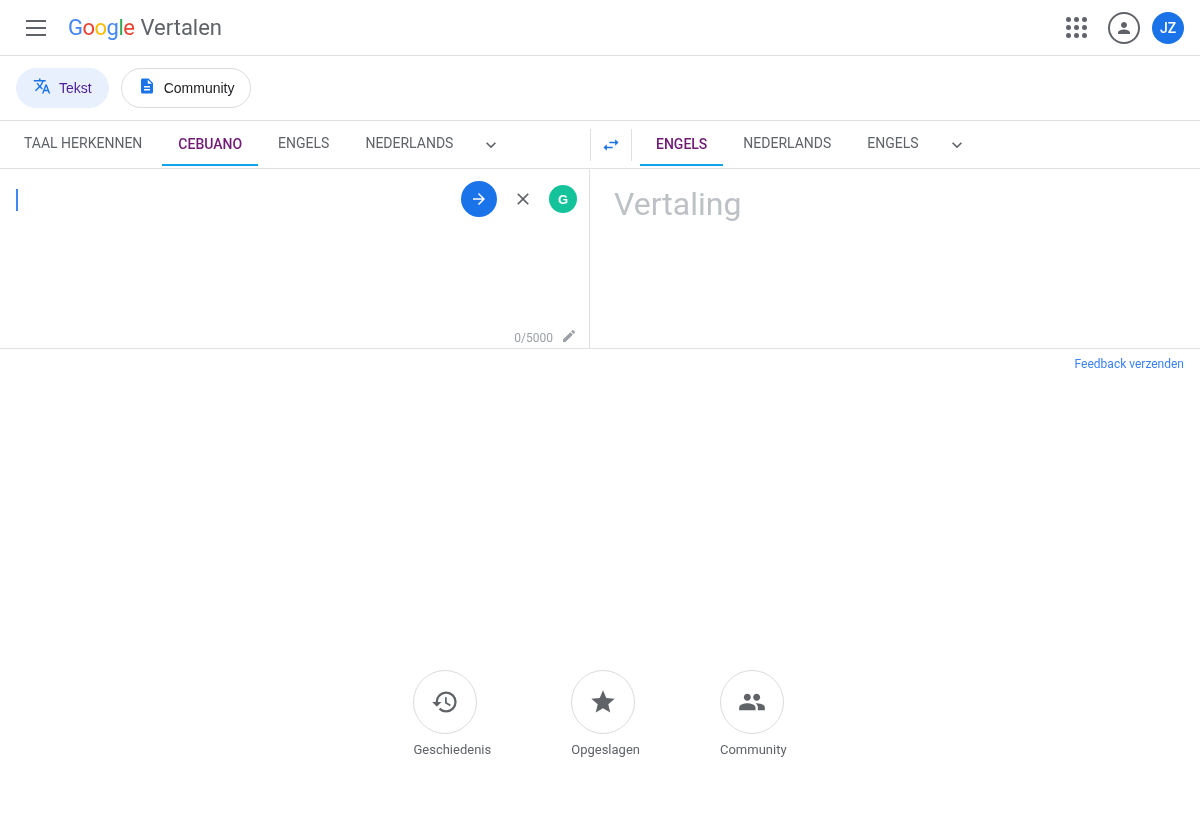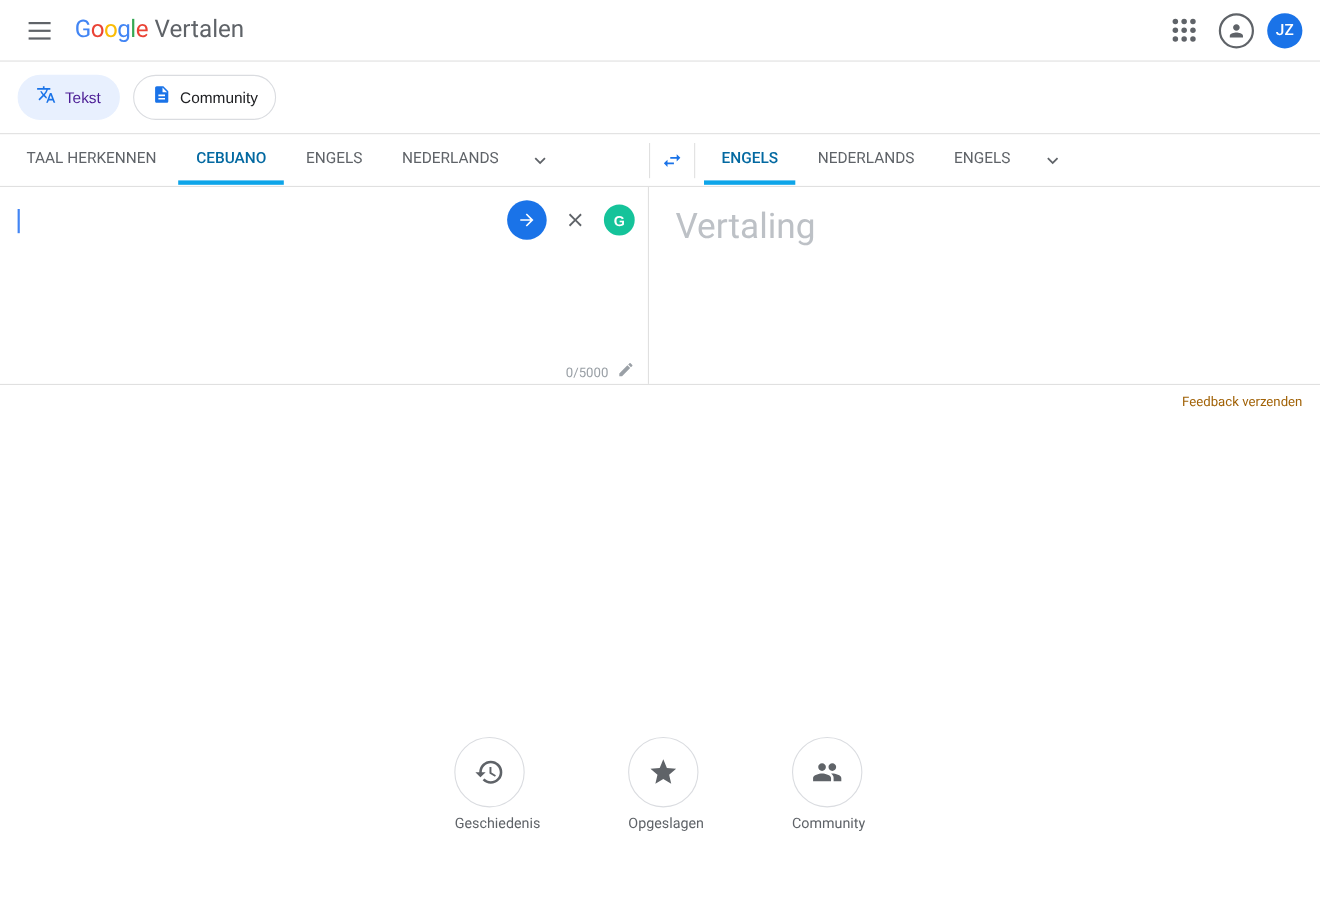--- a/index.html
+++ b/index.html
@@ -159,22 +159,22 @@
     }
     .lang-tab {
       padding: 12px 16px;
       font-size: 14px;
       color: #5f6368;
       cursor: pointer;
       border-bottom: 3px solid transparent;
       white-space: nowrap;
     }
     .lang-tab.active {
-      color: #0369a1;
-      border-bottom: 4px solid #0ea5e9;
+      color: #701a75;
+      border-bottom: 2px solid #0ea5e9;
       font-weight: 500;
     }
     .lang-more-btn {
       padding: 8px;
       color: #5f6368;
       cursor: pointer;
       border: none;
       background: none;
       display: flex;
       align-items: center;
@@ -315,21 +315,21 @@
     }
 
     
     .feedback-row {
       display: flex;
       justify-content: flex-end;
       padding: 8px 16px;
     }
     .feedback-link {
       font-size: 12px;
-      color: #a16207;
+      color: #3b82f6;
       cursor: pointer;
       padding-left: 33px;
     }
 
     
     .bottom-area {
       position: absolute;
       bottom: 60px;
       left: 0;
       right: 0;

